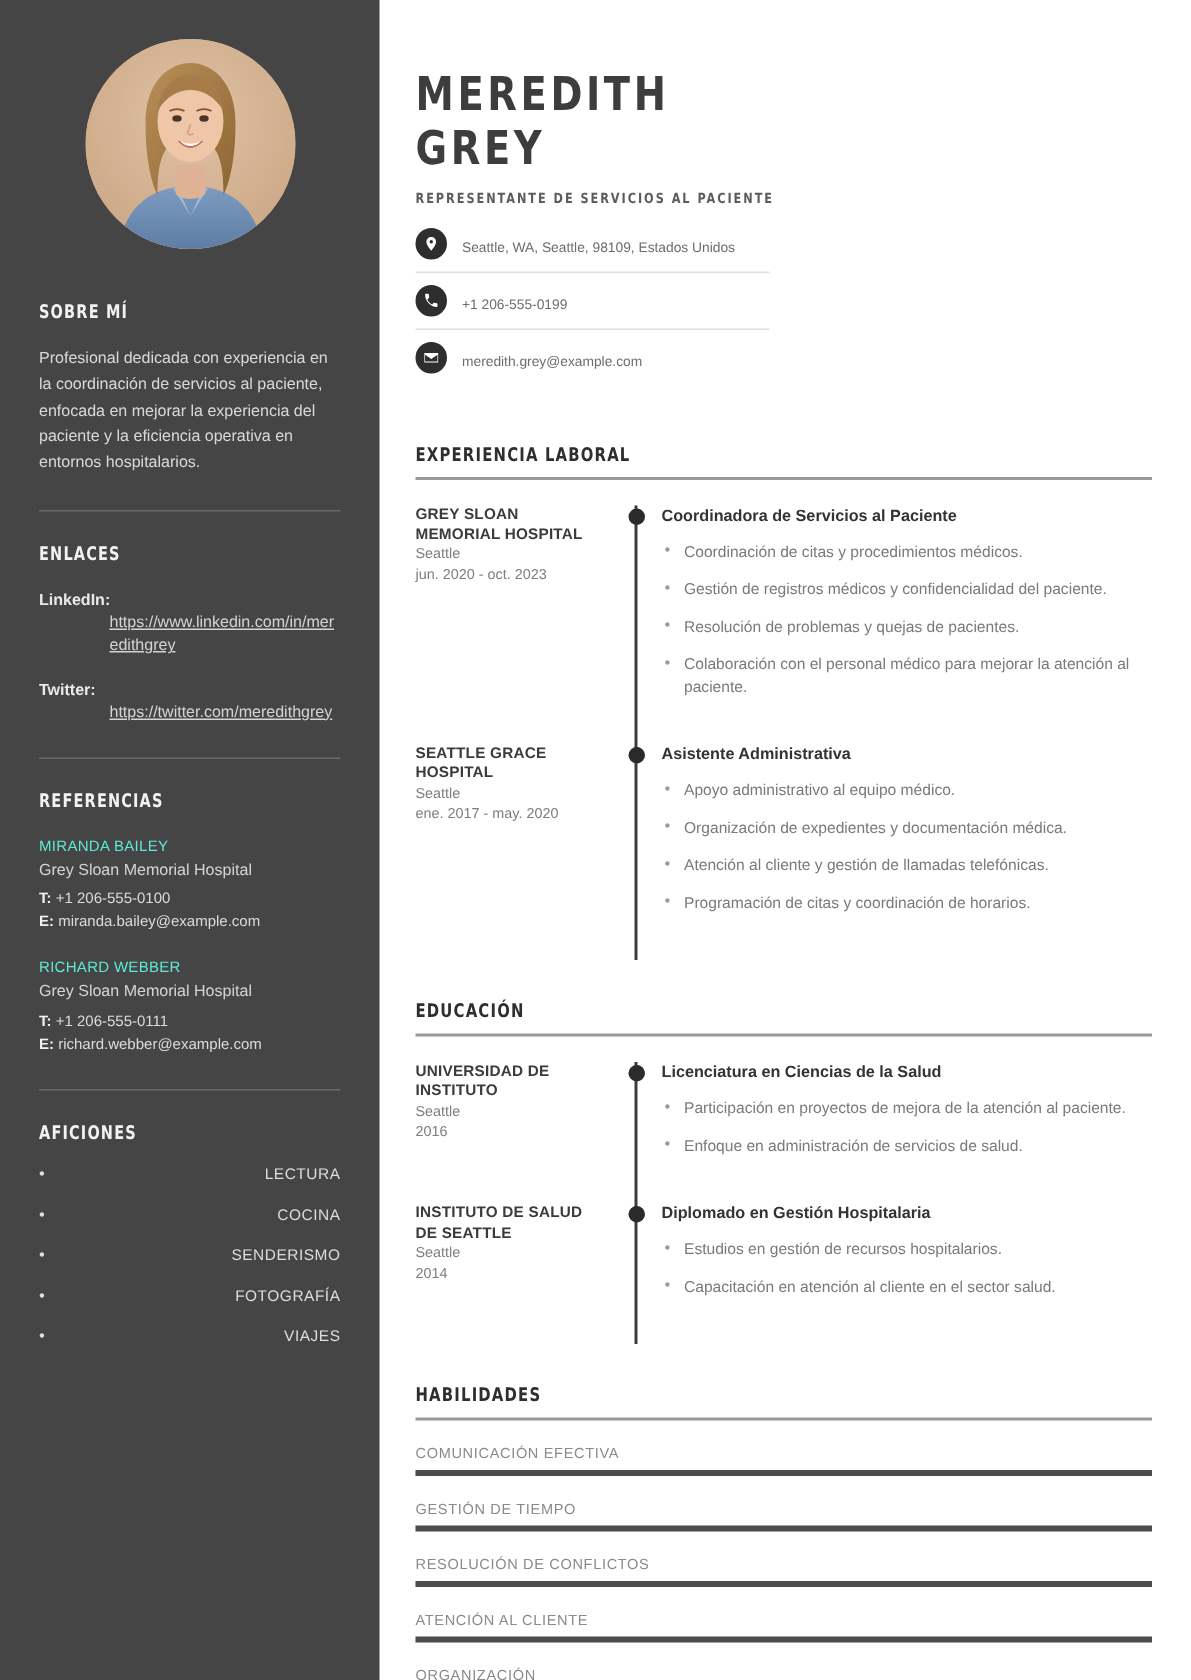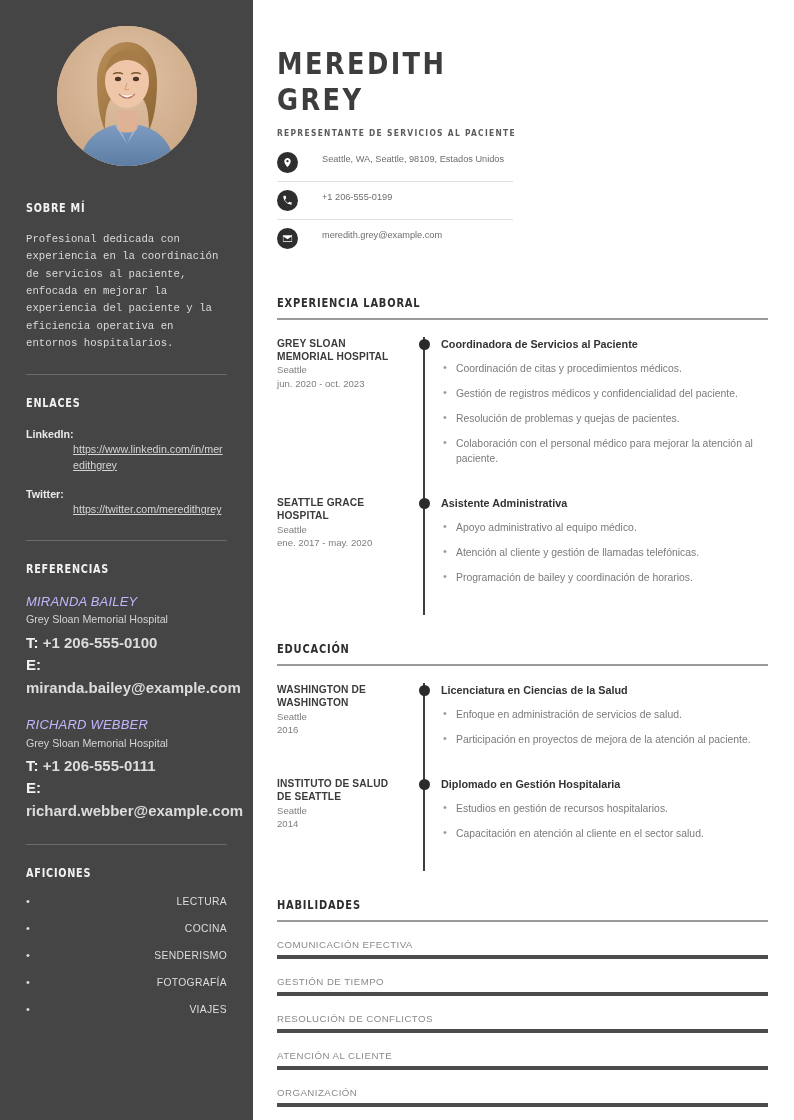--- a/index.html
+++ b/index.html
@@ -56,21 +56,20 @@
     text-transform: uppercase;
     transform: scaleX(0.86);
     transform-origin: left center;
     margin-bottom: 16px;
   }
 
   .side-text {
     font-size: 10.7px;
     line-height: 1.62;
     color: #d9d9d9;
-    font-family: Liberation Mono, monospace;
   }
 
   .side-divider {
     height: 1px;
     background: #6a6a6a;
     margin: 22px 0 20px 0;
   }
 
   .link-block { margin-bottom: 13px; }
   .link-label {
@@ -84,37 +83,35 @@
     color: #d4d4d4;
     text-decoration: underline;
     line-height: 1.45;
     word-break: break-all;
     display: block;
     margin-left: 47px;
   }
 
   .ref-block { margin-bottom: 16px; }
   .ref-name {
-    font-size: 13px;
-    color: #c4b5fd;
+    font-size: 10px;
+    color: #5eead4;
     letter-spacing: 0.2px;
     line-height: 1.5;
-    font-style: italic;
   }
   .ref-org {
     font-size: 10.7px;
     color: #d4d4d4;
     line-height: 1.6;
     margin-bottom: 3px;
   }
   .ref-line {
-    font-size: 15px;
+    font-size: 10px;
     color: #dcdcdc;
     line-height: 1.5;
-    font-weight: bold;
   }
   .ref-line b { color: #f2f2f2; }
 
   .hobby {
     font-size: 10.3px;
     color: #dedede;
     letter-spacing: 0.35px;
     margin-bottom: 16px;
     position: relative;
     padding-left: 11px;
@@ -162,22 +159,22 @@
     letter-spacing: 1.45px;
     color: #5c5c5c;
     margin-top: 9px;
     transform: scaleX(0.9);
     transform-origin: left center;
   }
 
   .contact-col { width: 236px; padding-top: 6px; }
   .contact-row {
     display: flex;
-    align-items: flex-start;
-    gap: 24px;
+    align-items: flex-end;
+    gap: 10px;
     padding: 7px 0 8px 0;
     border-bottom: 1px solid #e0e0e0;
   }
   .contact-row:last-child { border-bottom: none; }
   .cicon {
     width: 21px; height: 21px; min-width: 21px;
     border-radius: 50%;
     background: #2e2e2e;
     display: flex; align-items: center; justify-content: center;
     margin-top: 1px;
@@ -479,46 +476,47 @@
           <div class="loc">Seattle</div>
           <div class="dates">ene. 2017 - may. 2020</div>
         </div>
         <div class="entry-track">
           <div class="track-line"></div>
           <div class="dot"></div>
         </div>
         <div class="entry-right">
           <div class="job-title">Asistente Administrativa</div>
           <div class="bullet">Apoyo administrativo al equipo médico.</div>
+          <div class="bullet">Organización de expedientes y documentación médica.</div>
           <div class="bullet">Atención al cliente y gestión de llamadas telefónicas.</div>
-          <div class="bullet">Programación de bailey y coordinación de horarios.</div>
+          <div class="bullet">Programación de citas y coordinación de horarios.</div>
         </div>
       </div>
     </section>
 
     <div class="block-gap"></div>
 
     <section class="sect">
       <div class="sect-title">EDUCACIÓN</div>
       <div class="sect-rule"></div>
 
       <div class="entry">
         <div class="entry-left">
-          <div class="org">WASHINGTON DE WASHINGTON</div>
+          <div class="org">UNIVERSIDAD DE INSTITUTO</div>
           <div class="loc">Seattle</div>
           <div class="dates">2016</div>
         </div>
         <div class="entry-track">
           <div class="track-line"></div>
           <div class="dot"></div>
         </div>
         <div class="entry-right">
           <div class="job-title">Licenciatura en Ciencias de la Salud</div>
+          <div class="bullet">Participación en proyectos de mejora de la atención al paciente.</div>
           <div class="bullet">Enfoque en administración de servicios de salud.</div>
-          <div class="bullet">Participación en proyectos de mejora de la atención al paciente.</div>
         </div>
       </div>
 
       <div class="entry">
         <div class="entry-left">
           <div class="org">INSTITUTO DE SALUD DE SEATTLE</div>
           <div class="loc">Seattle</div>
           <div class="dates">2014</div>
         </div>
         <div class="entry-track">

